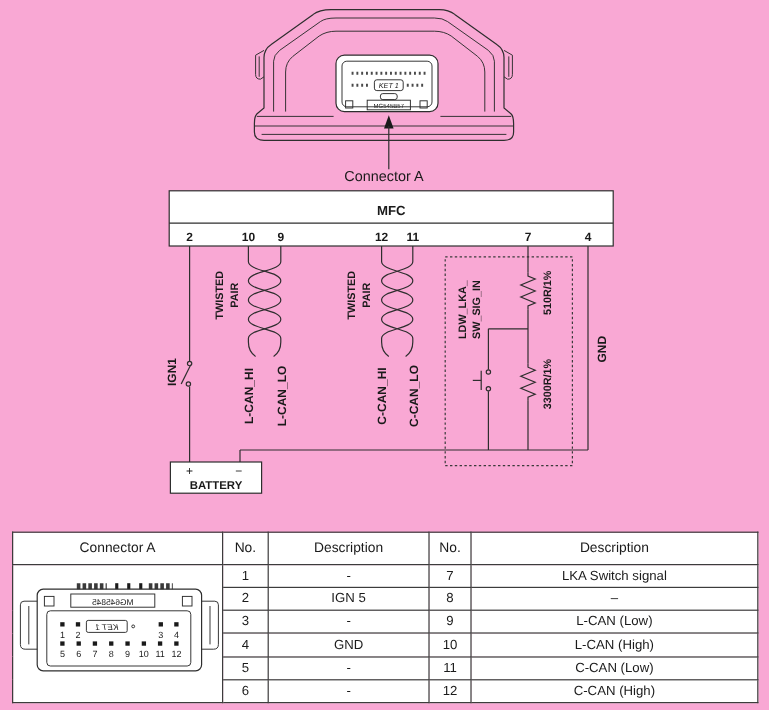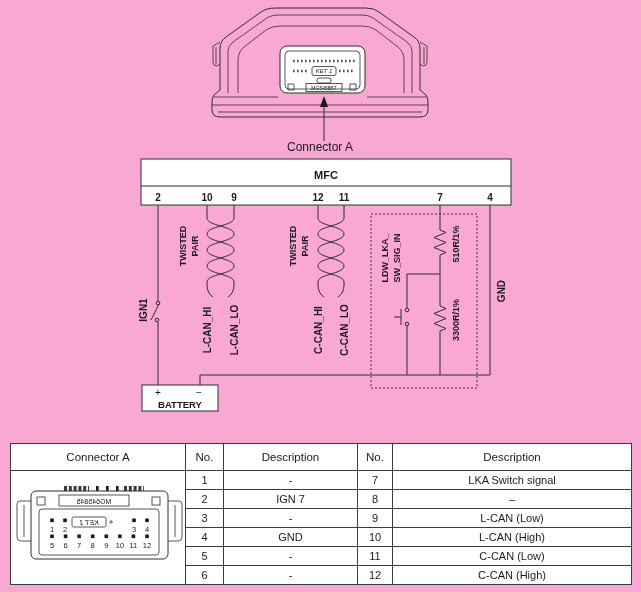--- a/index.html
+++ b/index.html
@@ -233,21 +233,21 @@
             <text x="135" y="76.5" font-size="7.5" text-anchor="middle">12</text>
           </svg>
         </td>
         <td>1</td>
         <td>-</td>
         <td>7</td>
         <td>LKA Switch signal</td>
       </tr>
       <tr>
         <td>2</td>
-        <td>IGN 7</td>
+        <td>IGN 5</td>
         <td>8</td>
         <td>–</td>
       </tr>
       <tr>
         <td>3</td>
         <td>-</td>
         <td>9</td>
         <td>L-CAN (Low)</td>
       </tr>
       <tr>

